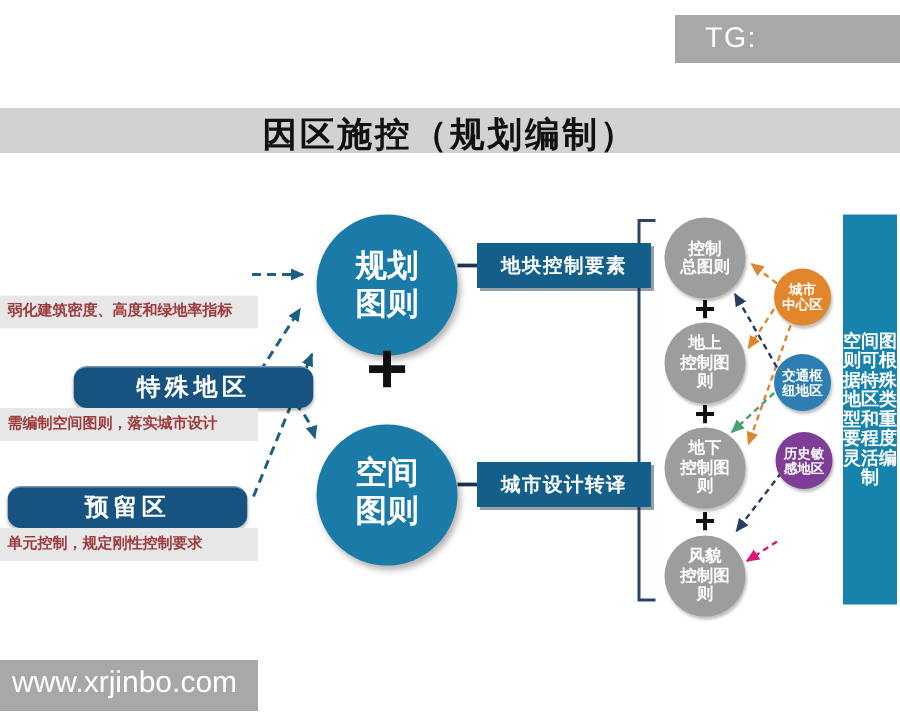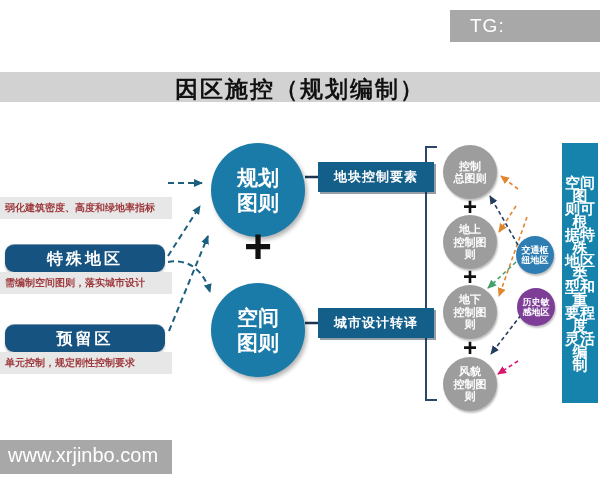--- a/index.html
+++ b/index.html
@@ -29,21 +29,21 @@
               display:flex;align-items:center;justify-content:center;text-align:center;
               font-size:11px;font-weight:bold;line-height:12.5px;white-space:pre-line;
               box-shadow:1px 2px 2px rgba(0,0,0,.25);}
   .smallplus{left:458px;width:24px;height:24px;font-size:24px;font-weight:bold;color:#111;
              text-align:center;line-height:24px;}
   .minicircle{width:38px;height:38px;border-radius:50%;color:#fff;display:flex;align-items:center;
               justify-content:center;text-align:center;font-size:9px;font-weight:bold;
               line-height:10.5px;white-space:pre-line;box-shadow:1px 2px 2px rgba(0,0,0,.25);}
   .sidebox{left:562px;top:143px;width:36px;height:260px;background:#1583ab;color:#fff;
            display:flex;align-items:center;justify-content:center;text-align:center;
-           font-size:15px;font-weight:bold;line-height:13px;white-space:pre-line;}
+           font-size:12px;font-weight:bold;line-height:13px;white-space:pre-line;}
   .watermark{left:0;top:440px;width:172px;height:34px;background:#a8a8a8;color:#fff;
              font-size:20px;line-height:30px;padding-left:8px;box-sizing:border-box;}
   svg.overlay{position:absolute;left:0;top:0;pointer-events:none;}
 </style>
 </head>
 <body>
 
 <div class="stage">
 
   <svg class="overlay" width="600" height="480">
@@ -82,49 +82,51 @@
     <path d="M516,262 L488,288" stroke="#44a06d" stroke-width="1.6" fill="none" stroke-dasharray="4 3" marker-end="url(#mGreen)"></path>
     <path d="M521,315 L491,354" stroke="#253d5f" stroke-width="1.6" fill="none" stroke-dasharray="4 3" marker-end="url(#mNavy)"></path>
     <path d="M518,361 L498,374" stroke="#d9176f" stroke-width="1.6" fill="none" stroke-dasharray="4 3" marker-end="url(#mCrimson)"></path>
   </svg>
 
   <div class="abs badge">TG: MYYJJPP</div>
   <div class="abs titleband"></div>
   <div class="abs pagetitle">因区施控（规划编制）</div>
 
   <div class="abs subnote" style="top:197px;">弱化建筑密度、高度和绿地率指标</div>
-  <div class="abs navybox" style="top:244px;">特殊地区</div>
+  <div class="abs navybox" style="top:244px;margin-left:44px;">特殊地区</div>
   <div class="abs subnote" style="top:272px;">需编制空间图则，落实城市设计</div>
   <div class="abs navybox" style="top:324px;">预留区</div>
   <div class="abs subnote" style="top:352px;">单元控制，规定刚性控制要求</div>
 
   <div class="abs tealcircle" style="left:211px;top:143px;">规划
 图则</div>
   <div class="abs bigplus">+</div>
-  <div class="abs tealcircle" style="left:211px;top:283px;">空间
+  <div class="abs tealcircle" style="left:211px;top:283px;font-family:Liberation Mono, monospace;">空间
 图则</div>
 
   <div class="abs outbox" style="top:162px;">地块控制要素</div>
   <div class="abs outbox" style="top:308px;">城市设计转译</div>
 
   <div class="abs graycircle" style="top:145px;">控制
 总图则</div>
   <div class="abs smallplus" style="top:195px;">+</div>
   <div class="abs graycircle" style="top:215px;">地上
 控制图
 则</div>
   <div class="abs smallplus" style="top:265px;">+</div>
   <div class="abs graycircle" style="top:285px;">地下
 控制图
 则</div>
   <div class="abs smallplus" style="top:336px;">+</div>
   <div class="abs graycircle" style="top:357px;">风貌
 控制图
 则</div>
 
+  <div class="abs minicircle" style="left: 516px; top: 179px; background-color: rgb(226, 134, 46);">城市
+中心区</div>
   <div class="abs minicircle" style="left: 516px; top: 236px; background-color: rgb(46, 126, 179);">交通枢
 纽地区</div>
   <div class="abs minicircle" style="left: 517px; top: 288px; background-color: rgb(126, 61, 151);">历史敏
 感地区</div>
 
   <div class="abs sidebox">空间图
 则可根
 据特殊
 地区类
 型和重

